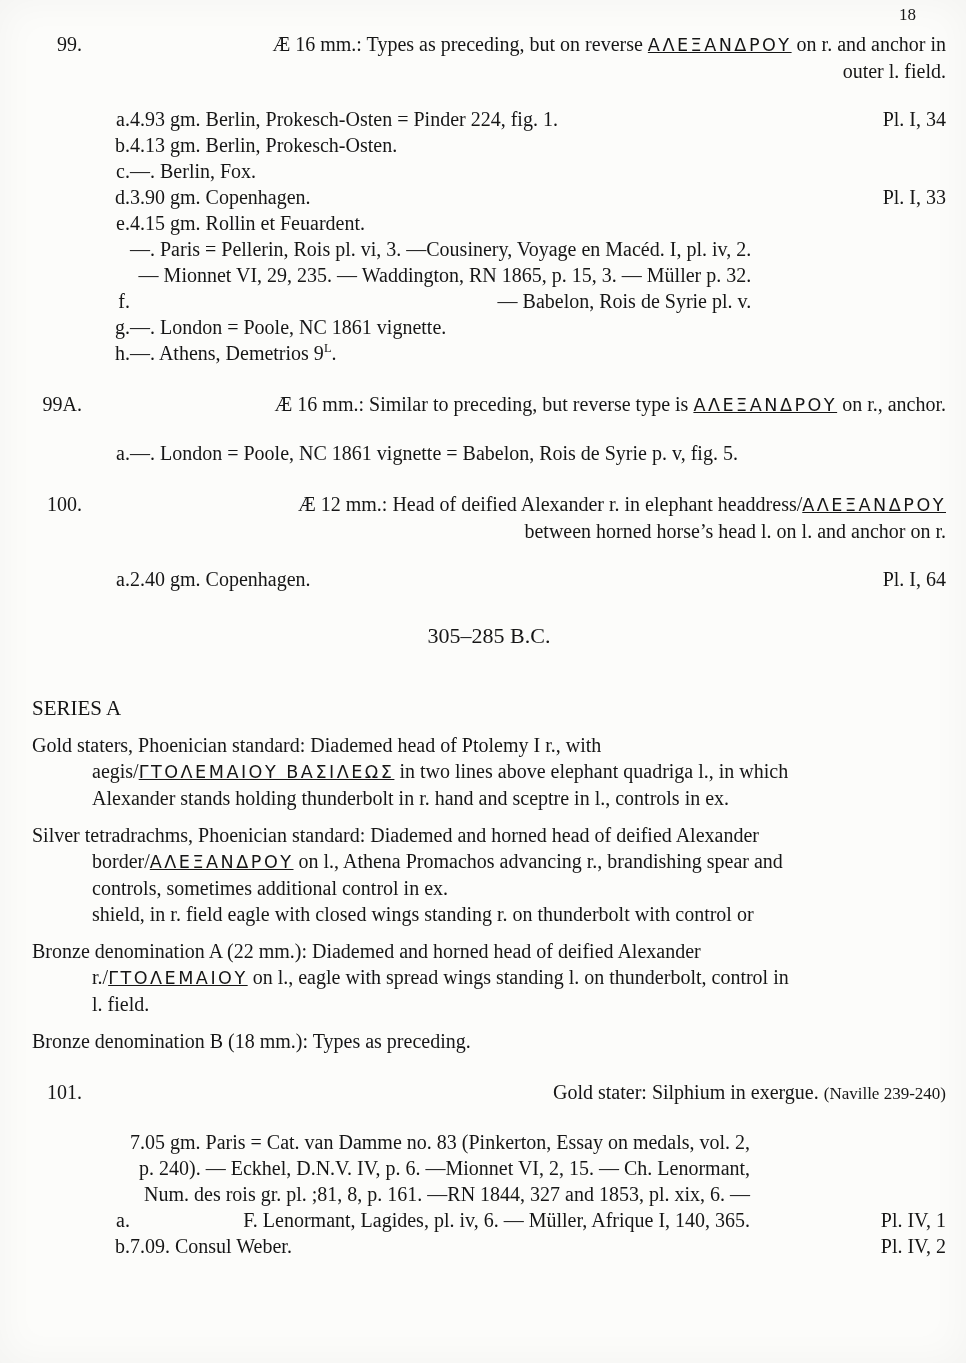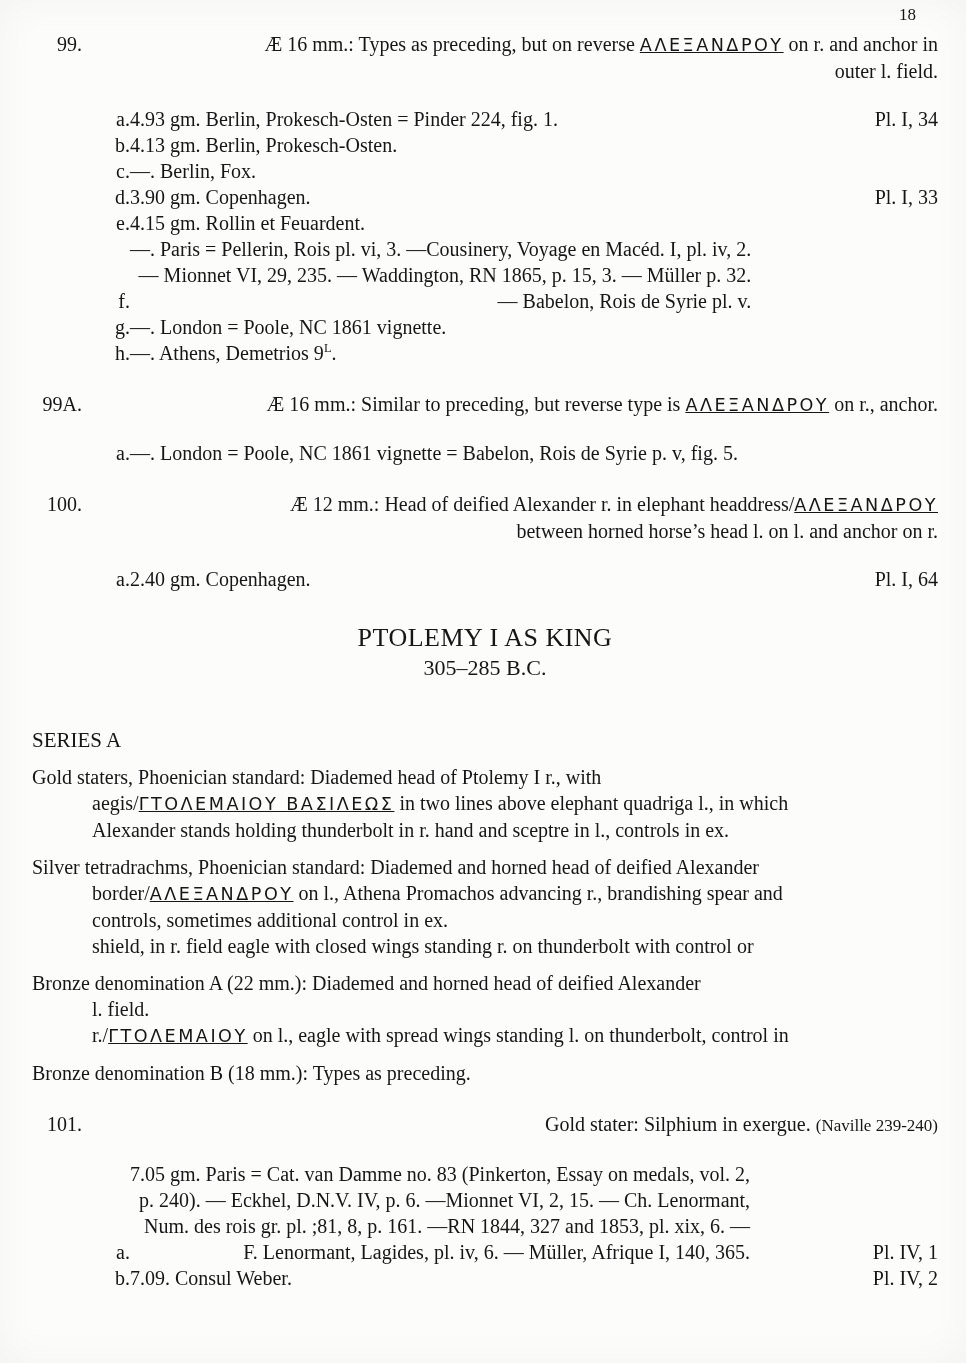--- a/index.html
+++ b/index.html
@@ -9,21 +9,21 @@
     font-family: "Liberation Serif", "DejaVu Serif", serif;
     overflow: hidden;
   }
   .page {
     position: relative;
     width: 966px; height: 1363px;
     background: #fcfcfa;
     color: #161616;
     box-shadow: inset 0 0 40px rgba(0,0,0,0.04);
     box-sizing: border-box;
-    padding: 6px 28px 0 32px;
+    padding: 6px 20px 0 32px;
     font-size: 20px;
     line-height: 26px;
   }
   .page-number {
     position: absolute;
     top: 5px; right: 50px;
     font-size: 17px;
     line-height: 20px;
   }
   .line { white-space: nowrap; }
@@ -156,39 +156,38 @@
           <div class="spec-row">
             <span class="spec-letter">a.</span>
             <div class="spec-text">
               <div class="line"><span>2.40 gm. Copenhagen.</span></div>
             </div>
             <span class="spec-plate">Pl. I, 64</span>
           </div>
         </div>
       </section>
       <div class="heading">
-        <div class="heading-title">PTOLEMY I AS KING</div>
         <div class="heading-subtitle">305–285 B.C.</div>
       </div>
       <div class="series">SERIES A</div>
       <div class="para">
         <div class="line"><span>Gold staters, Phoenician standard: Diademed head of Ptolemy I r., with</span></div>
         <div class="line cont"><span>aegis/</span><span class="greek">ΓΤΟΛΕΜΑΙΟΥ ΒΑΣΙΛΕΩΣ</span><span> in two lines above elephant quadriga l., in which</span></div>
         <div class="line cont"><span>Alexander stands holding thunderbolt in r. hand and sceptre in l., controls in ex.</span></div>
       </div>
       <div class="para">
         <div class="line"><span>Silver tetradrachms, Phoenician standard: Diademed and horned head of deified Alexander</span></div>
         <div class="line cont"><span>border/</span><span class="greek">ΑΛΕΞΑΝΔΡΟΥ</span><span> on l., Athena Promachos advancing r., brandishing spear and</span></div>
         <div class="line cont"><span>controls, sometimes additional control in ex.</span></div>
         <div class="line cont"><span>shield, in r. field eagle with closed wings standing r. on thunderbolt with control or</span></div>
       </div>
       <div class="para">
         <div class="line"><span>Bronze denomination A (22 mm.): Diademed and horned head of deified Alexander</span></div>
+        <div class="line cont"><span>r./</span><span class="greek">ΓΤΟΛΕΜΑΙΟΥ</span><span> on l., eagle with spread wings standing l. on thunderbolt, control in</span></div>
         <div class="line cont"><span>l. field.</span></div>
-        <div class="line cont"><span>r./</span><span class="greek">ΓΤΟΛΕΜΑΙΟΥ</span><span> on l., eagle with spread wings standing l. on thunderbolt, control in</span></div>
       </div>
       <div class="para">
         <div class="line"><span>Bronze denomination B (18 mm.): Types as preceding.</span></div>
       </div>
       <section class="entry">
         <div class="entry-head">
           <span class="entry-num">101.</span>
           <div class="entry-desc">
             <div class="line"><span>Gold stater: Silphium in exergue.  </span><span class="small-note">(Naville 239-240)</span></div>
           </div>

